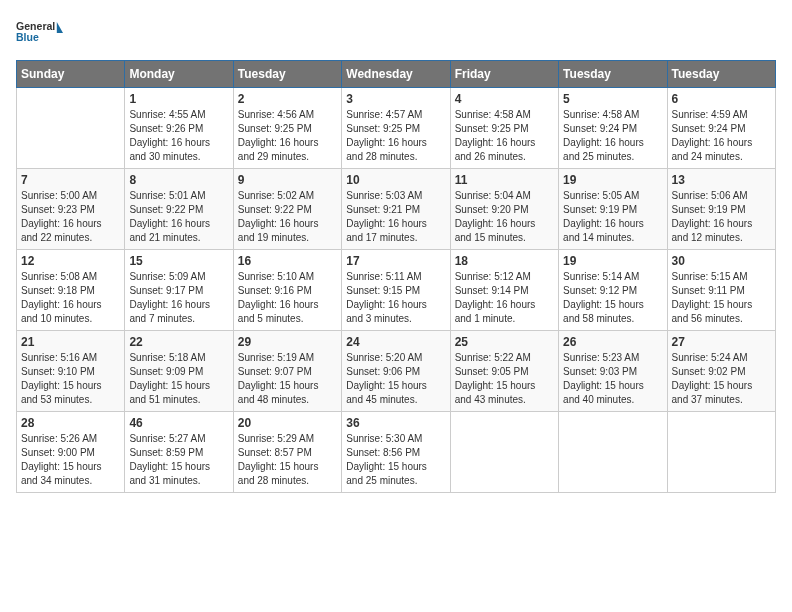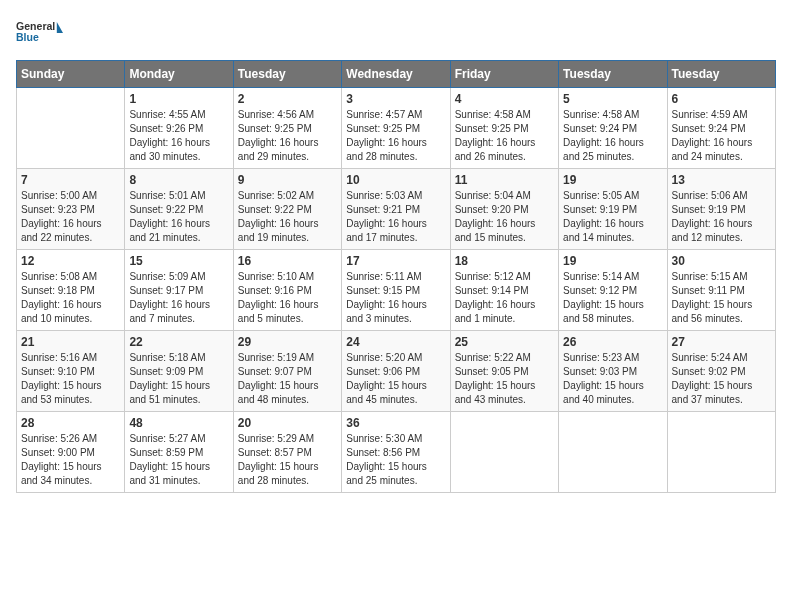--- a/index.html
+++ b/index.html
@@ -223,21 +223,21 @@
           <span class="day-number">27</span>
           <div class="day-info">Sunrise: 5:24 AM<br>Sunset: 9:02 PM<br>Daylight: 15 hours<br>and 37 minutes.</div>
         </td>
       </tr>
       <tr>
         <td>
           <span class="day-number">28</span>
           <div class="day-info">Sunrise: 5:26 AM<br>Sunset: 9:00 PM<br>Daylight: 15 hours<br>and 34 minutes.</div>
         </td>
         <td>
-          <span class="day-number">48</span>
+          <span class="day-number">46</span>
           <div class="day-info">Sunrise: 5:27 AM<br>Sunset: 8:59 PM<br>Daylight: 15 hours<br>and 31 minutes.</div>
         </td>
         <td>
           <span class="day-number">20</span>
           <div class="day-info">Sunrise: 5:29 AM<br>Sunset: 8:57 PM<br>Daylight: 15 hours<br>and 28 minutes.</div>
         </td>
         <td>
           <span class="day-number">36</span>
           <div class="day-info">Sunrise: 5:30 AM<br>Sunset: 8:56 PM<br>Daylight: 15 hours<br>and 25 minutes.</div>
         </td>

